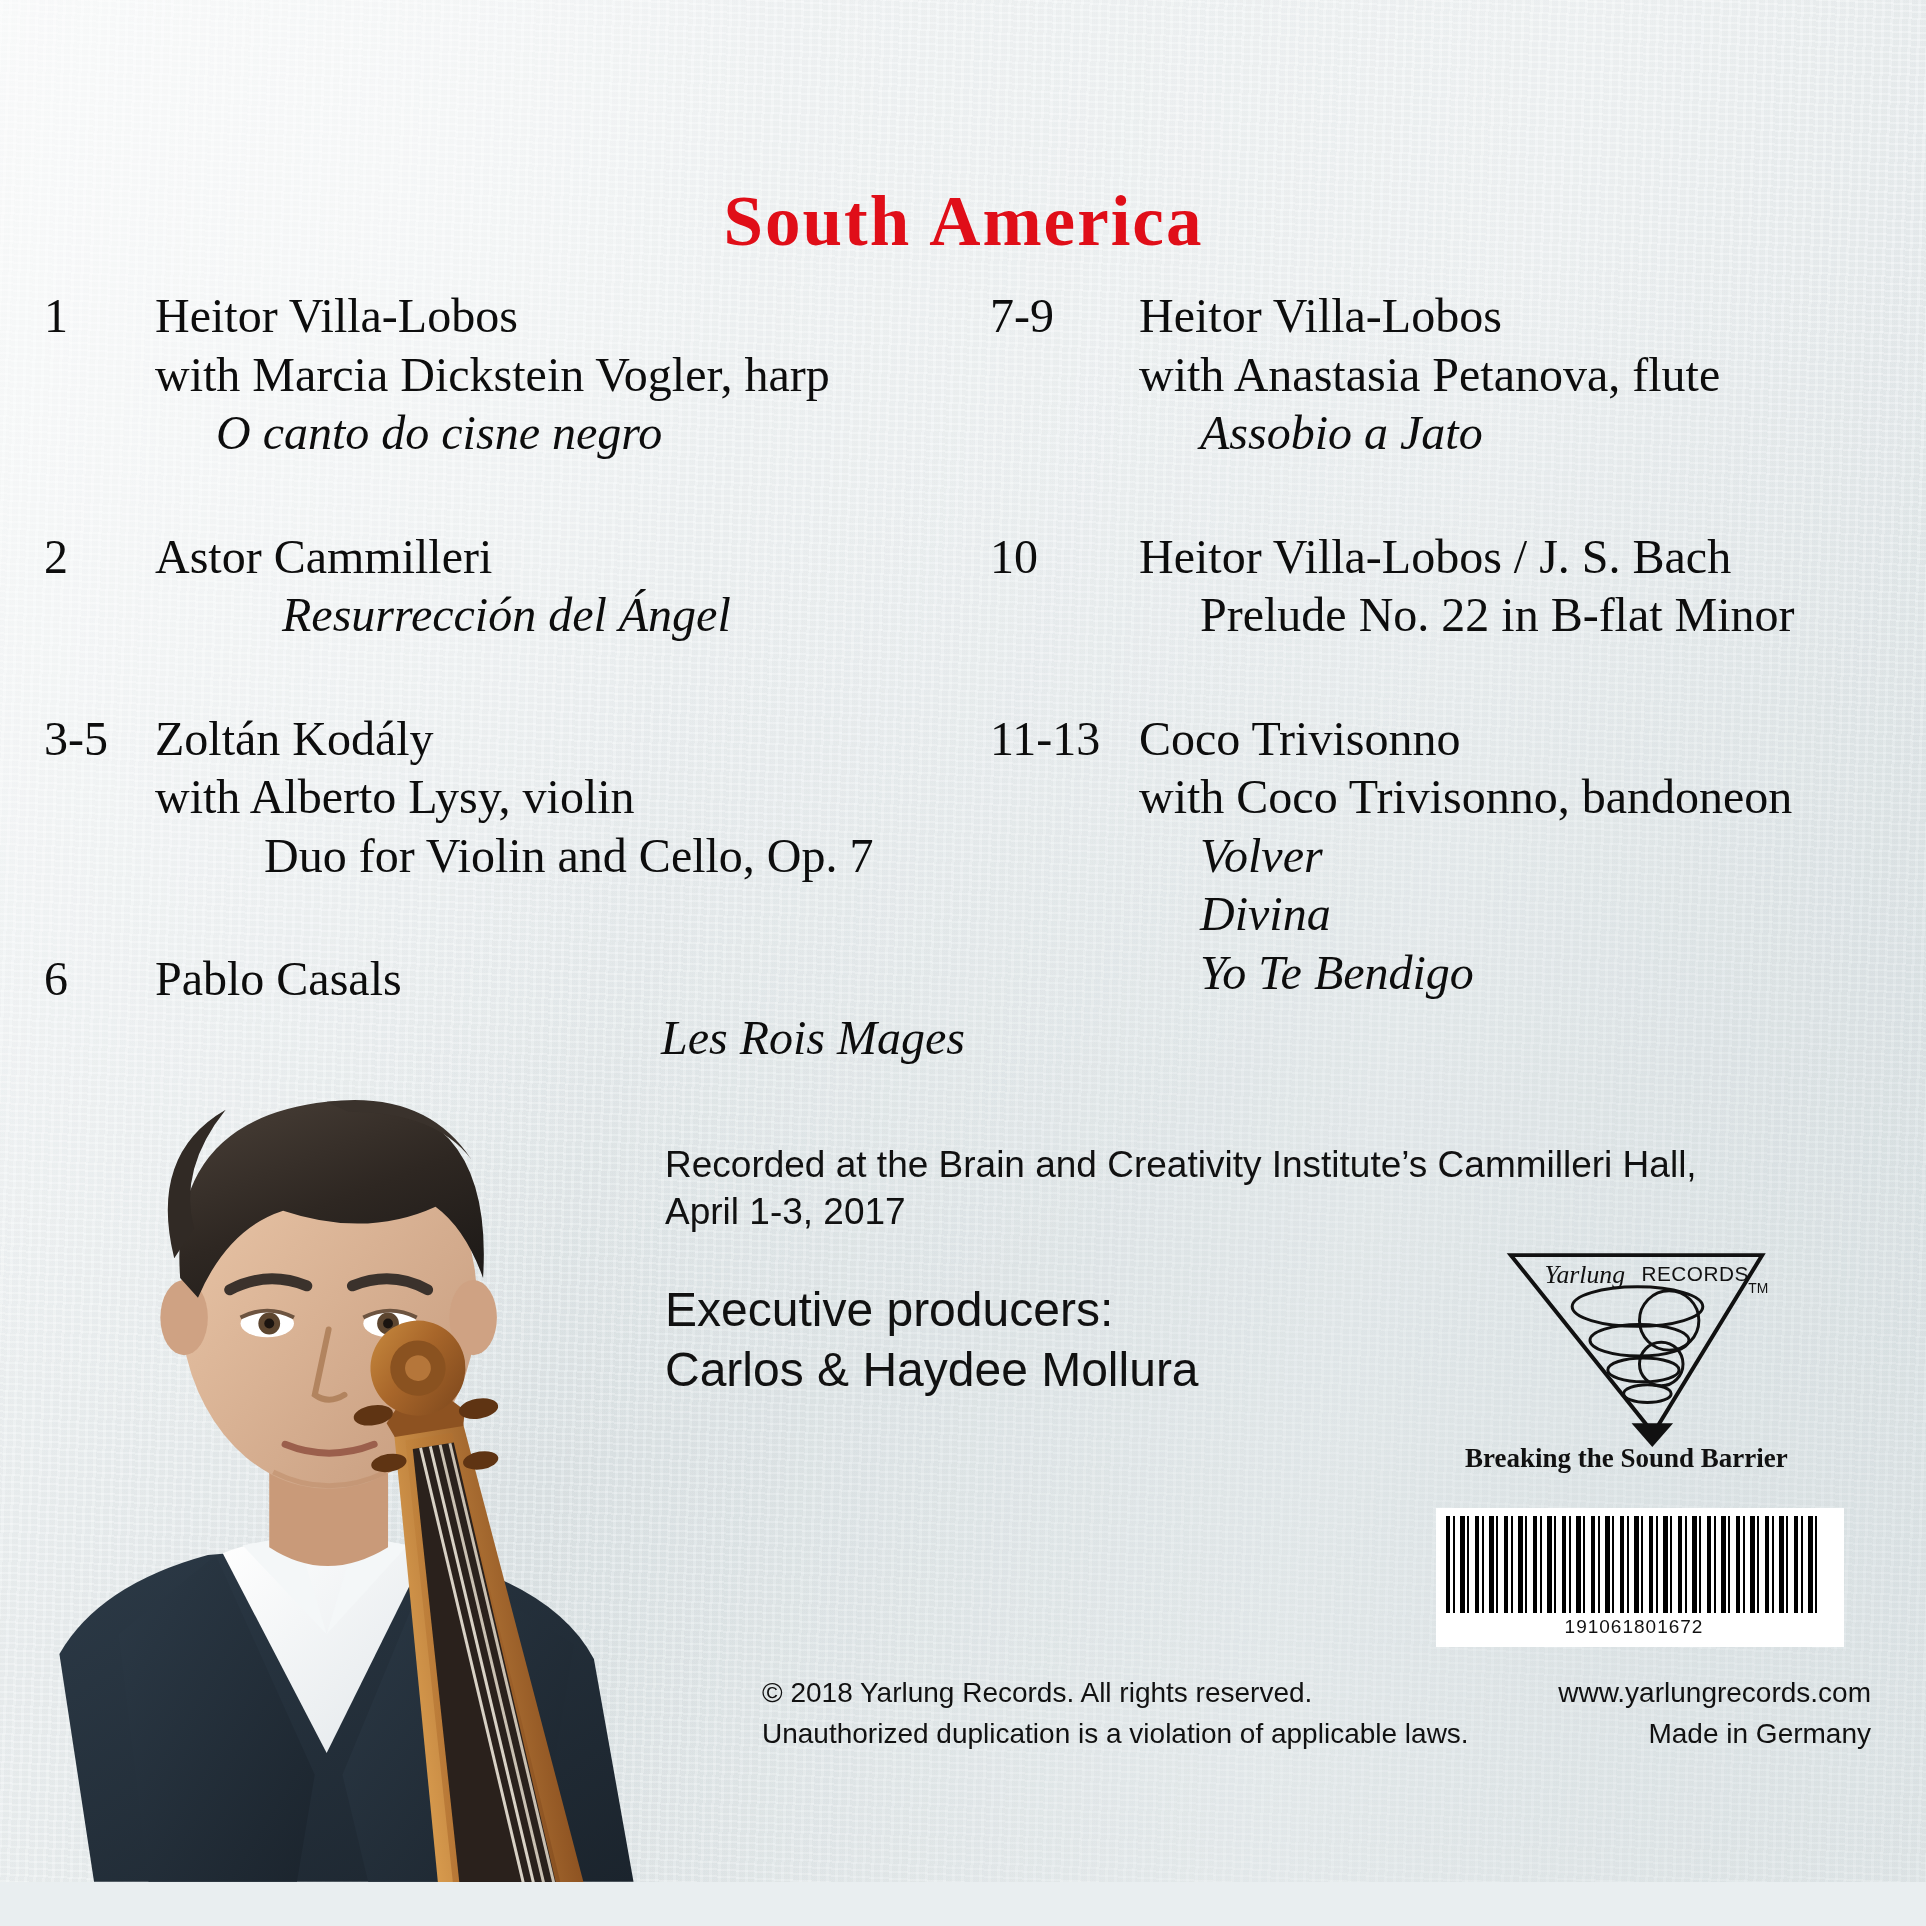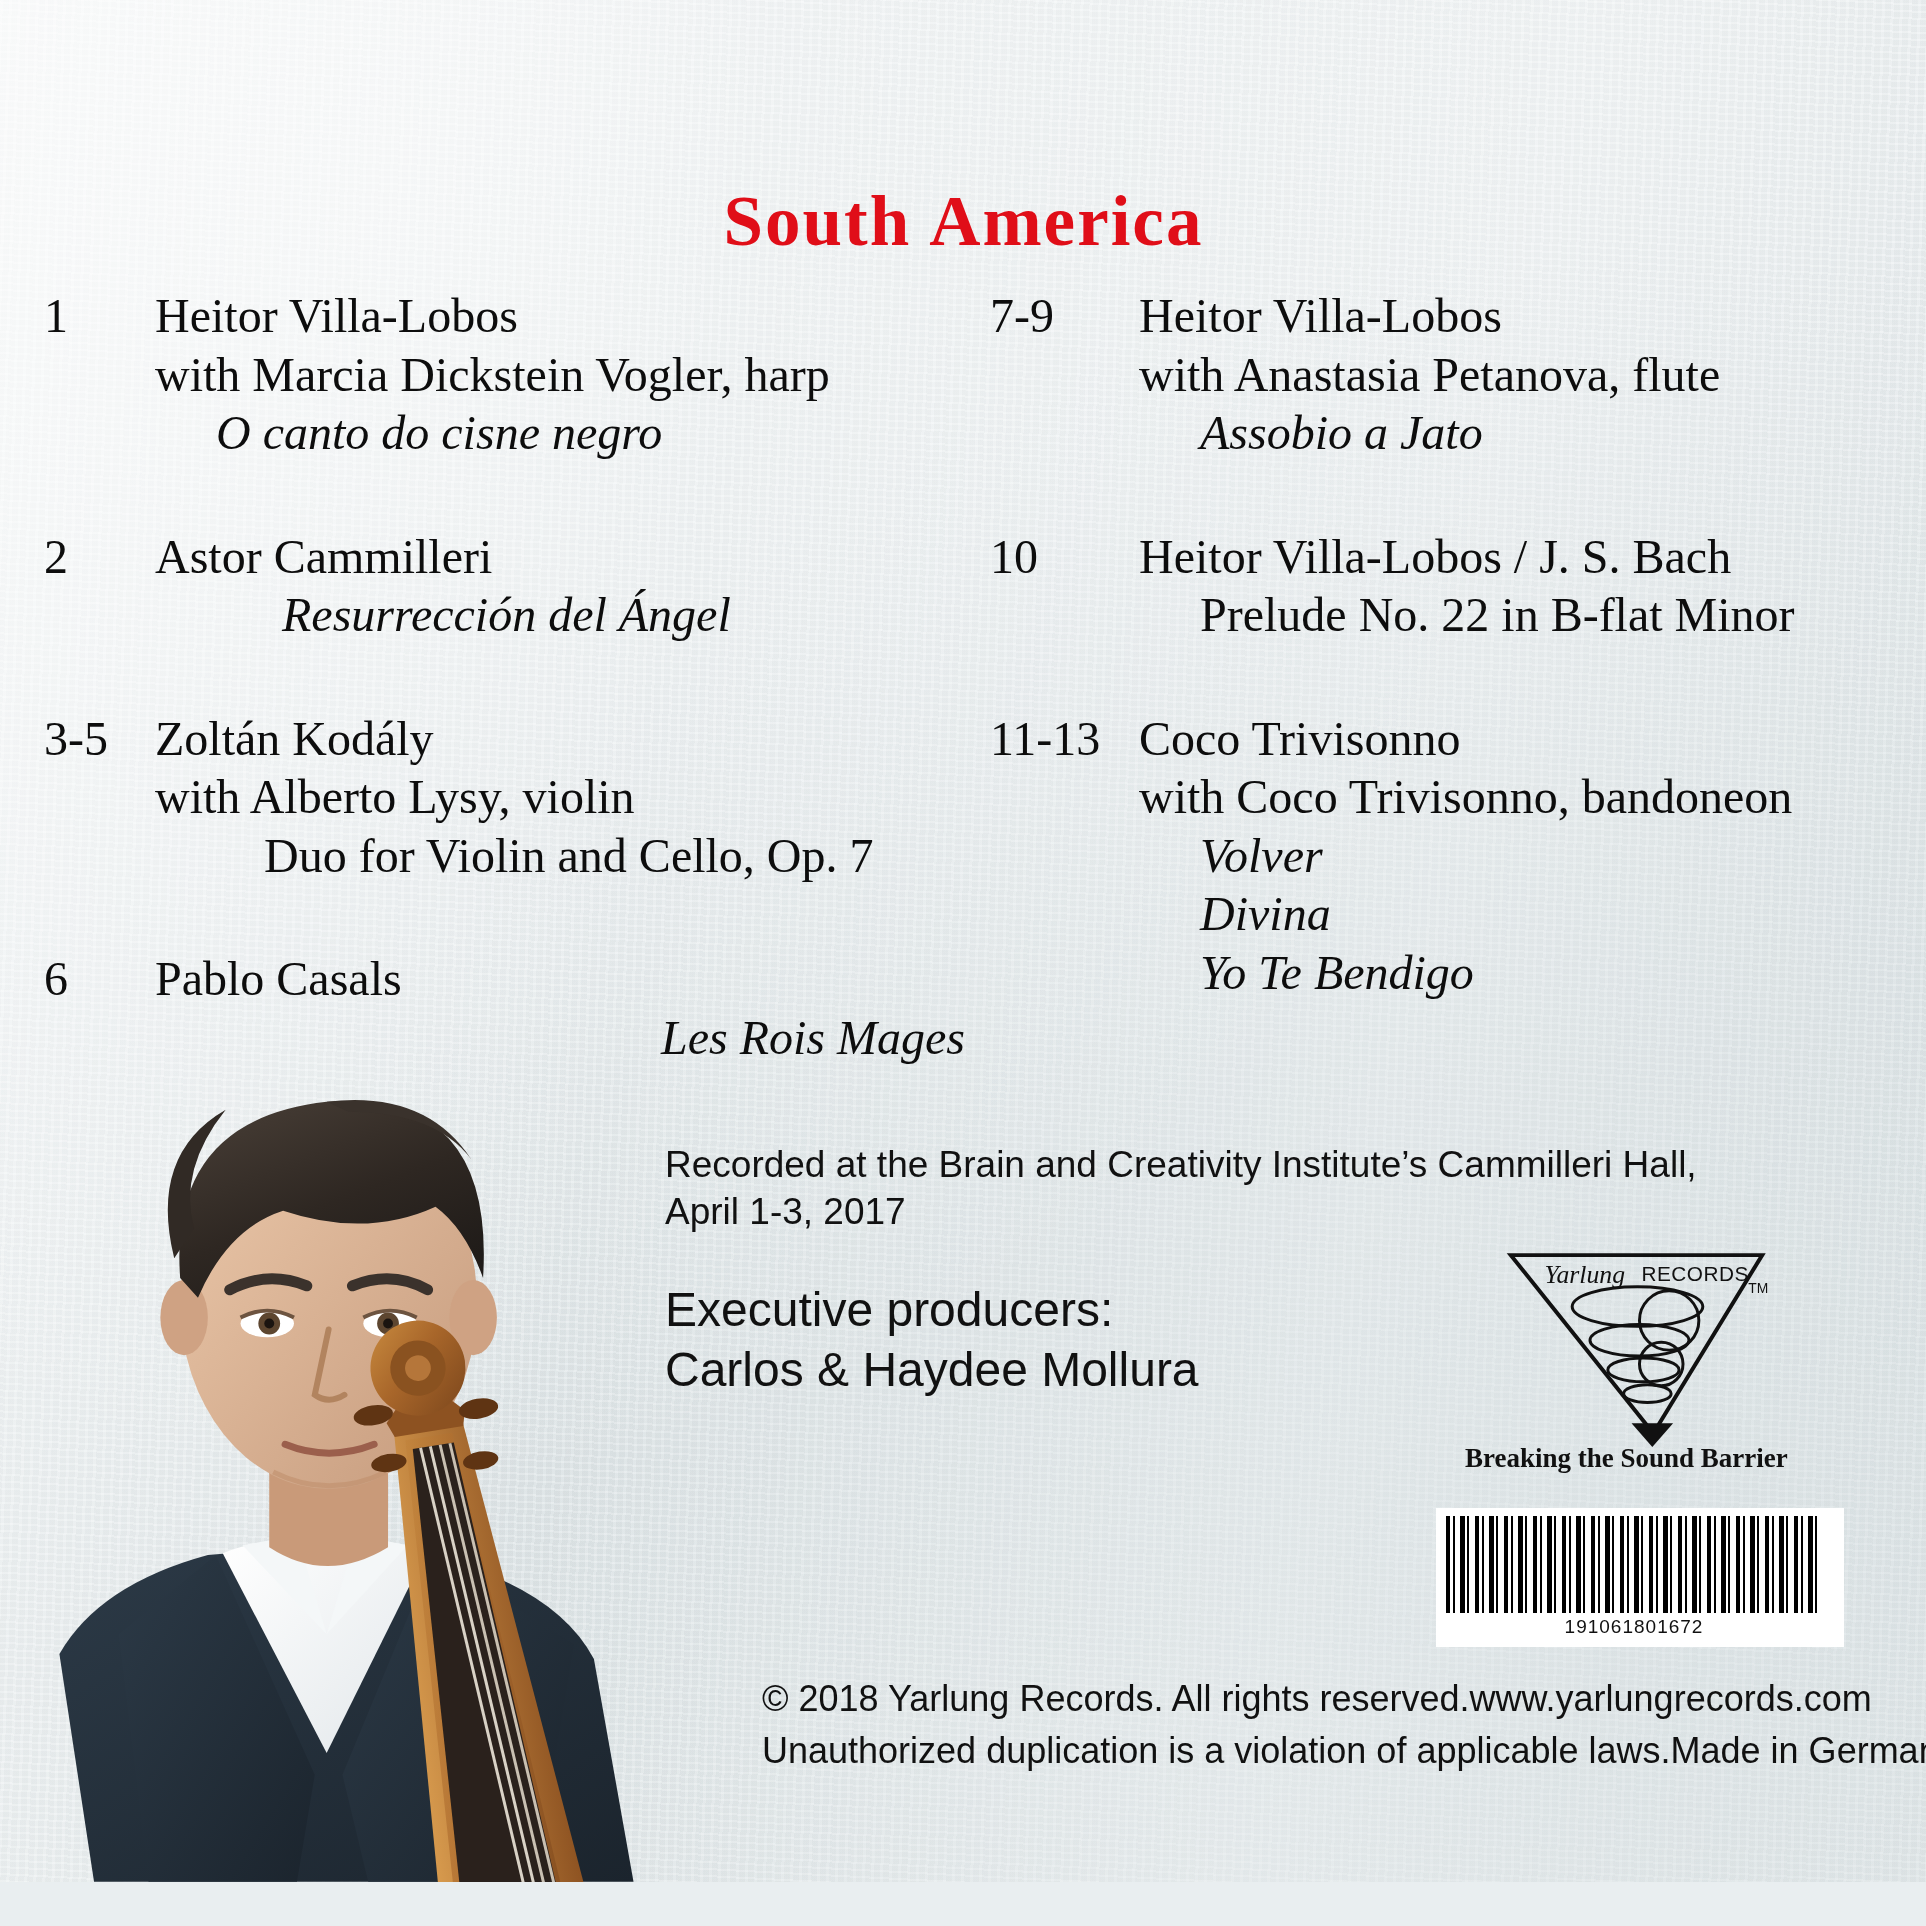--- a/index.html
+++ b/index.html
@@ -179,21 +179,21 @@
 
   
   .footer {
     position: absolute;
     left: 762px;
     top: 1673px;
     width: 1109px;
     z-index: 5;
     font-family: "Liberation Sans", sans-serif;
     color: #111;
-    font-size: 36px;
+    font-size: 28px;
     line-height: 1.45;
   }
   .footer-row {
     display: flex;
     justify-content: space-between;
     align-items: baseline;
   }
   .footer-left { flex: 0 0 auto; }
   .footer-right { flex: 0 0 auto; }
 

